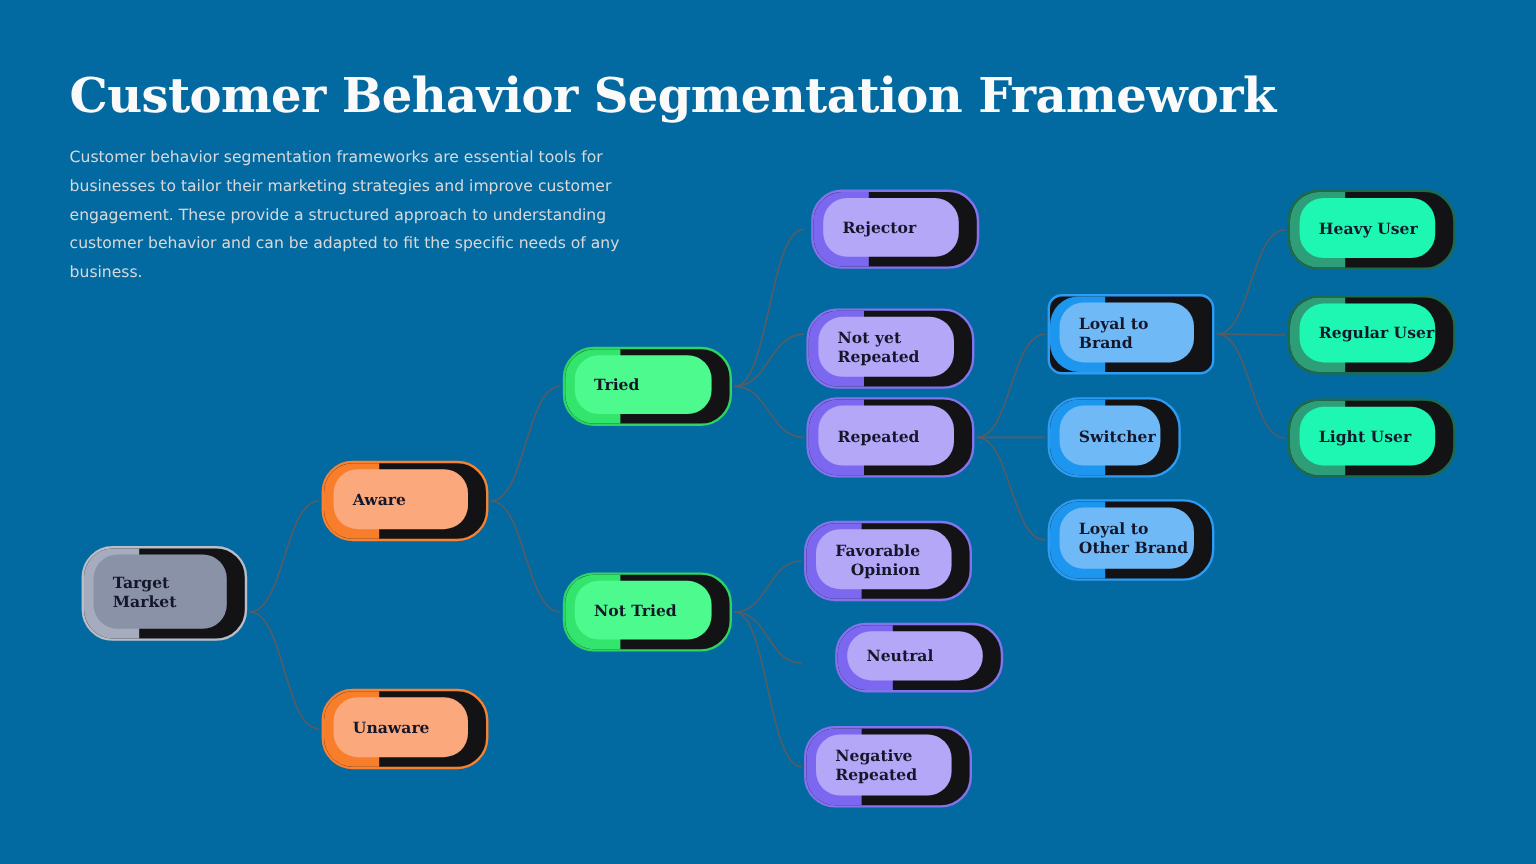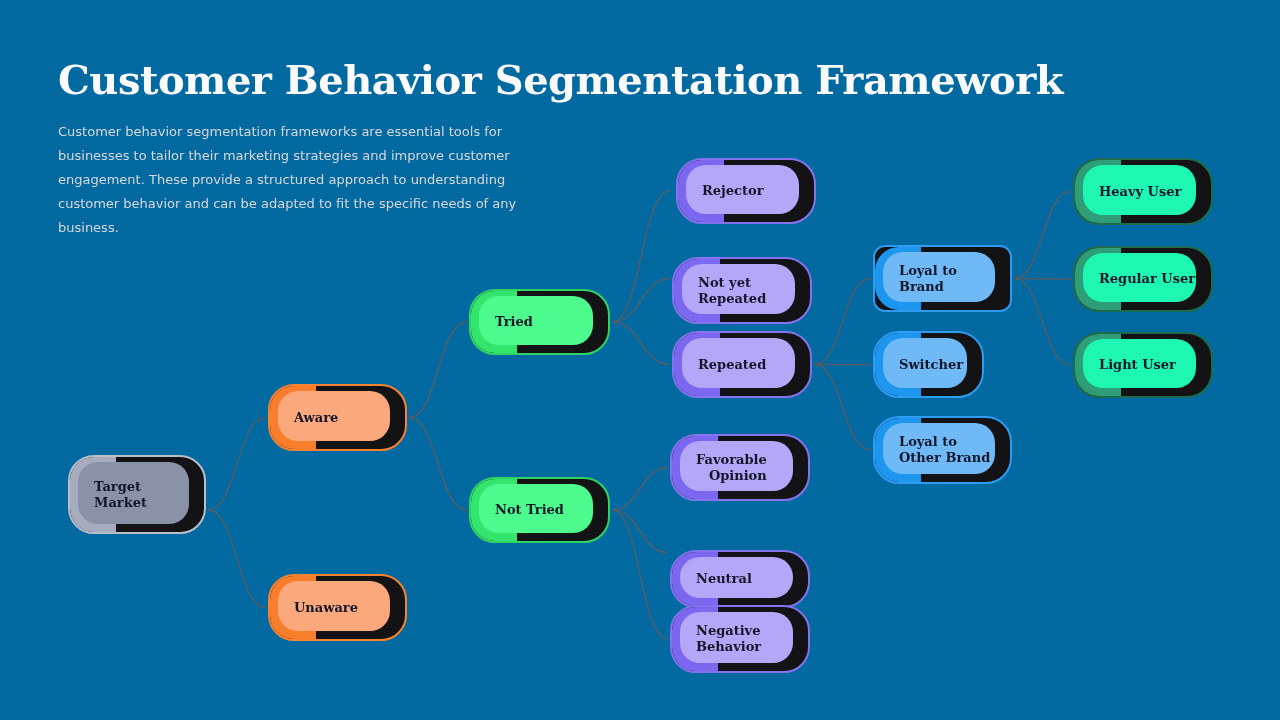--- a/index.html
+++ b/index.html
@@ -113,30 +113,30 @@
         <div class="node-cap"></div>
         <div class="node-fill"></div>
         <div class="node-label">Repeated</div>
       </div>
       <div class="node" style="left: 670px; top: 434px; width: 140px; height: 67px; text-align: right; --fill: #B4A7F7; --cap: #7C68F0; --outline: #8573EE;">
         <div class="node-cap"></div>
         <div class="node-fill"></div>
         <div class="node-label">Favorable
 Opinion</div>
       </div>
-      <div class="node" style="left: 670px; top: 519px; width: 140px; height: 58px; margin-top: 31px; --fill: #B4A7F7; --cap: #7C68F0; --outline: #8573EE;">
+      <div class="node" style="left: 696px; top: 519px; width: 140px; height: 58px; --fill: #B4A7F7; --cap: #7C68F0; --outline: #8573EE;">
         <div class="node-cap"></div>
         <div class="node-fill"></div>
         <div class="node-label">Neutral</div>
       </div>
       <div class="node" style="left: 670px; top: 605px; width: 140px; height: 68px; --fill: #B4A7F7; --cap: #7C68F0; --outline: #8573EE;">
         <div class="node-cap"></div>
         <div class="node-fill"></div>
         <div class="node-label">Negative
-Behavior</div>
+Repeated</div>
       </div>
       <div class="node" style="left: 873px; top: 245px; width: 139px; height: 67px; border-radius: 12px; --fill: #6FB9F7; --cap: #1D96F0; --outline: #2E9CF2;">
         <div class="node-cap"></div>
         <div class="node-fill"></div>
         <div class="node-label">Loyal to Brand</div>
       </div>
       <div class="node" style="left: 873px; top: 331px; width: 111px; height: 67px; --fill: #6FB9F7; --cap: #1D96F0; --outline: #2E9CF2;">
         <div class="node-cap"></div>
         <div class="node-fill"></div>
         <div class="node-label">Switcher</div>

